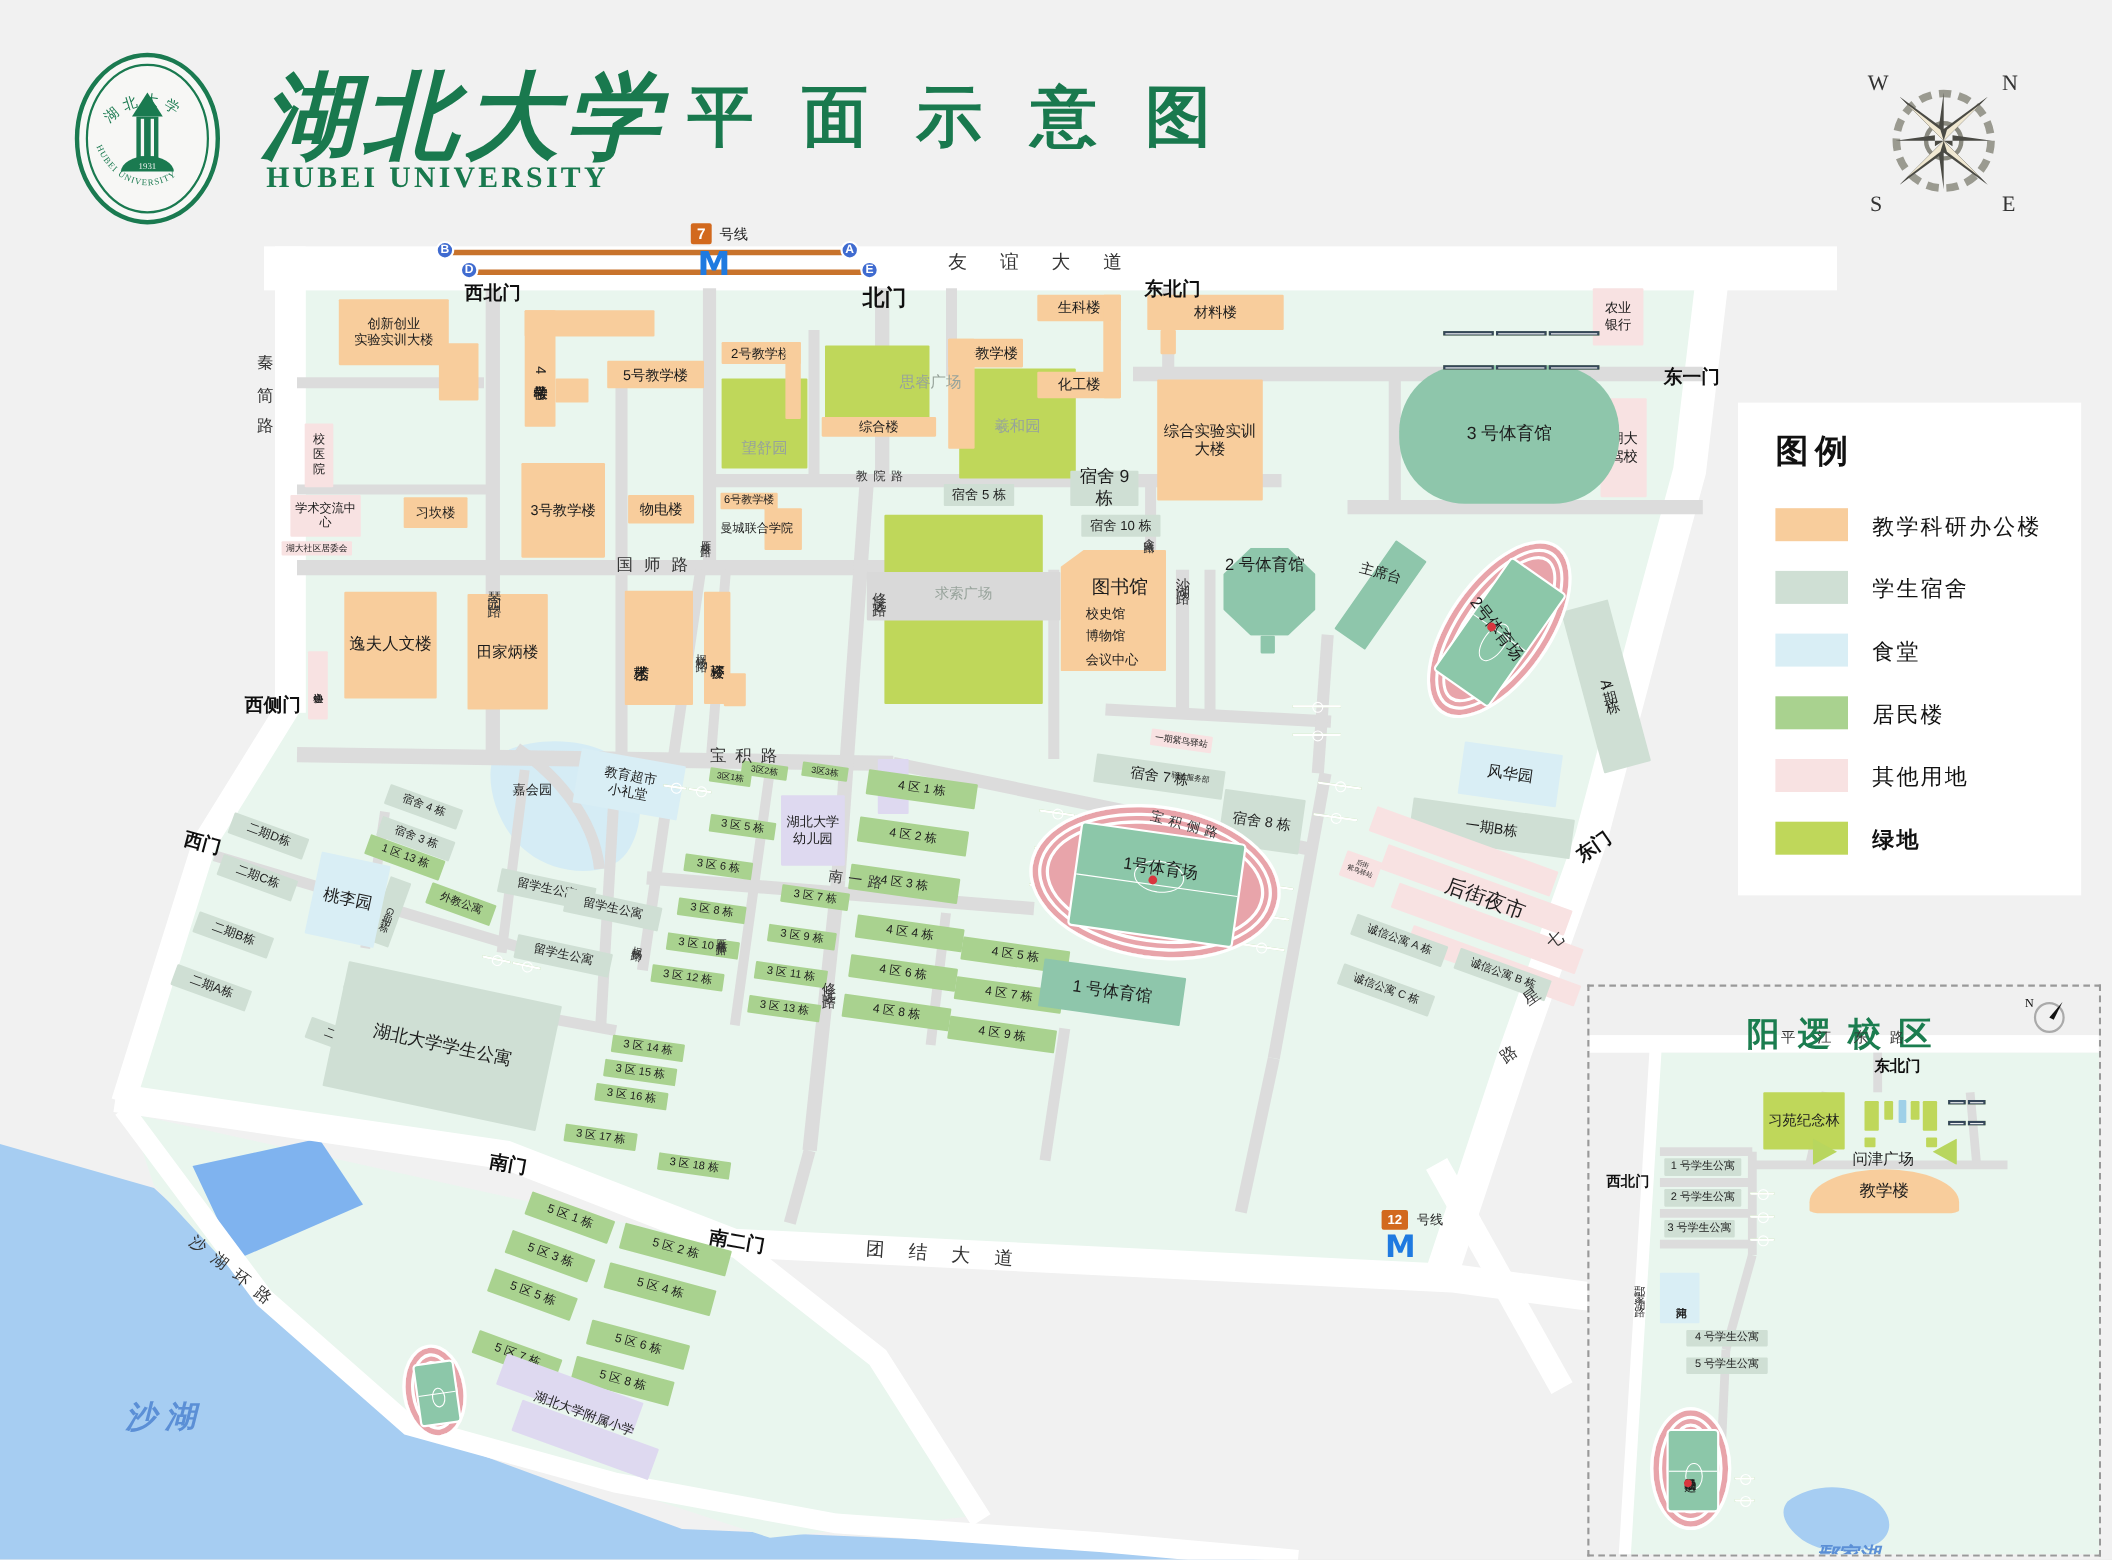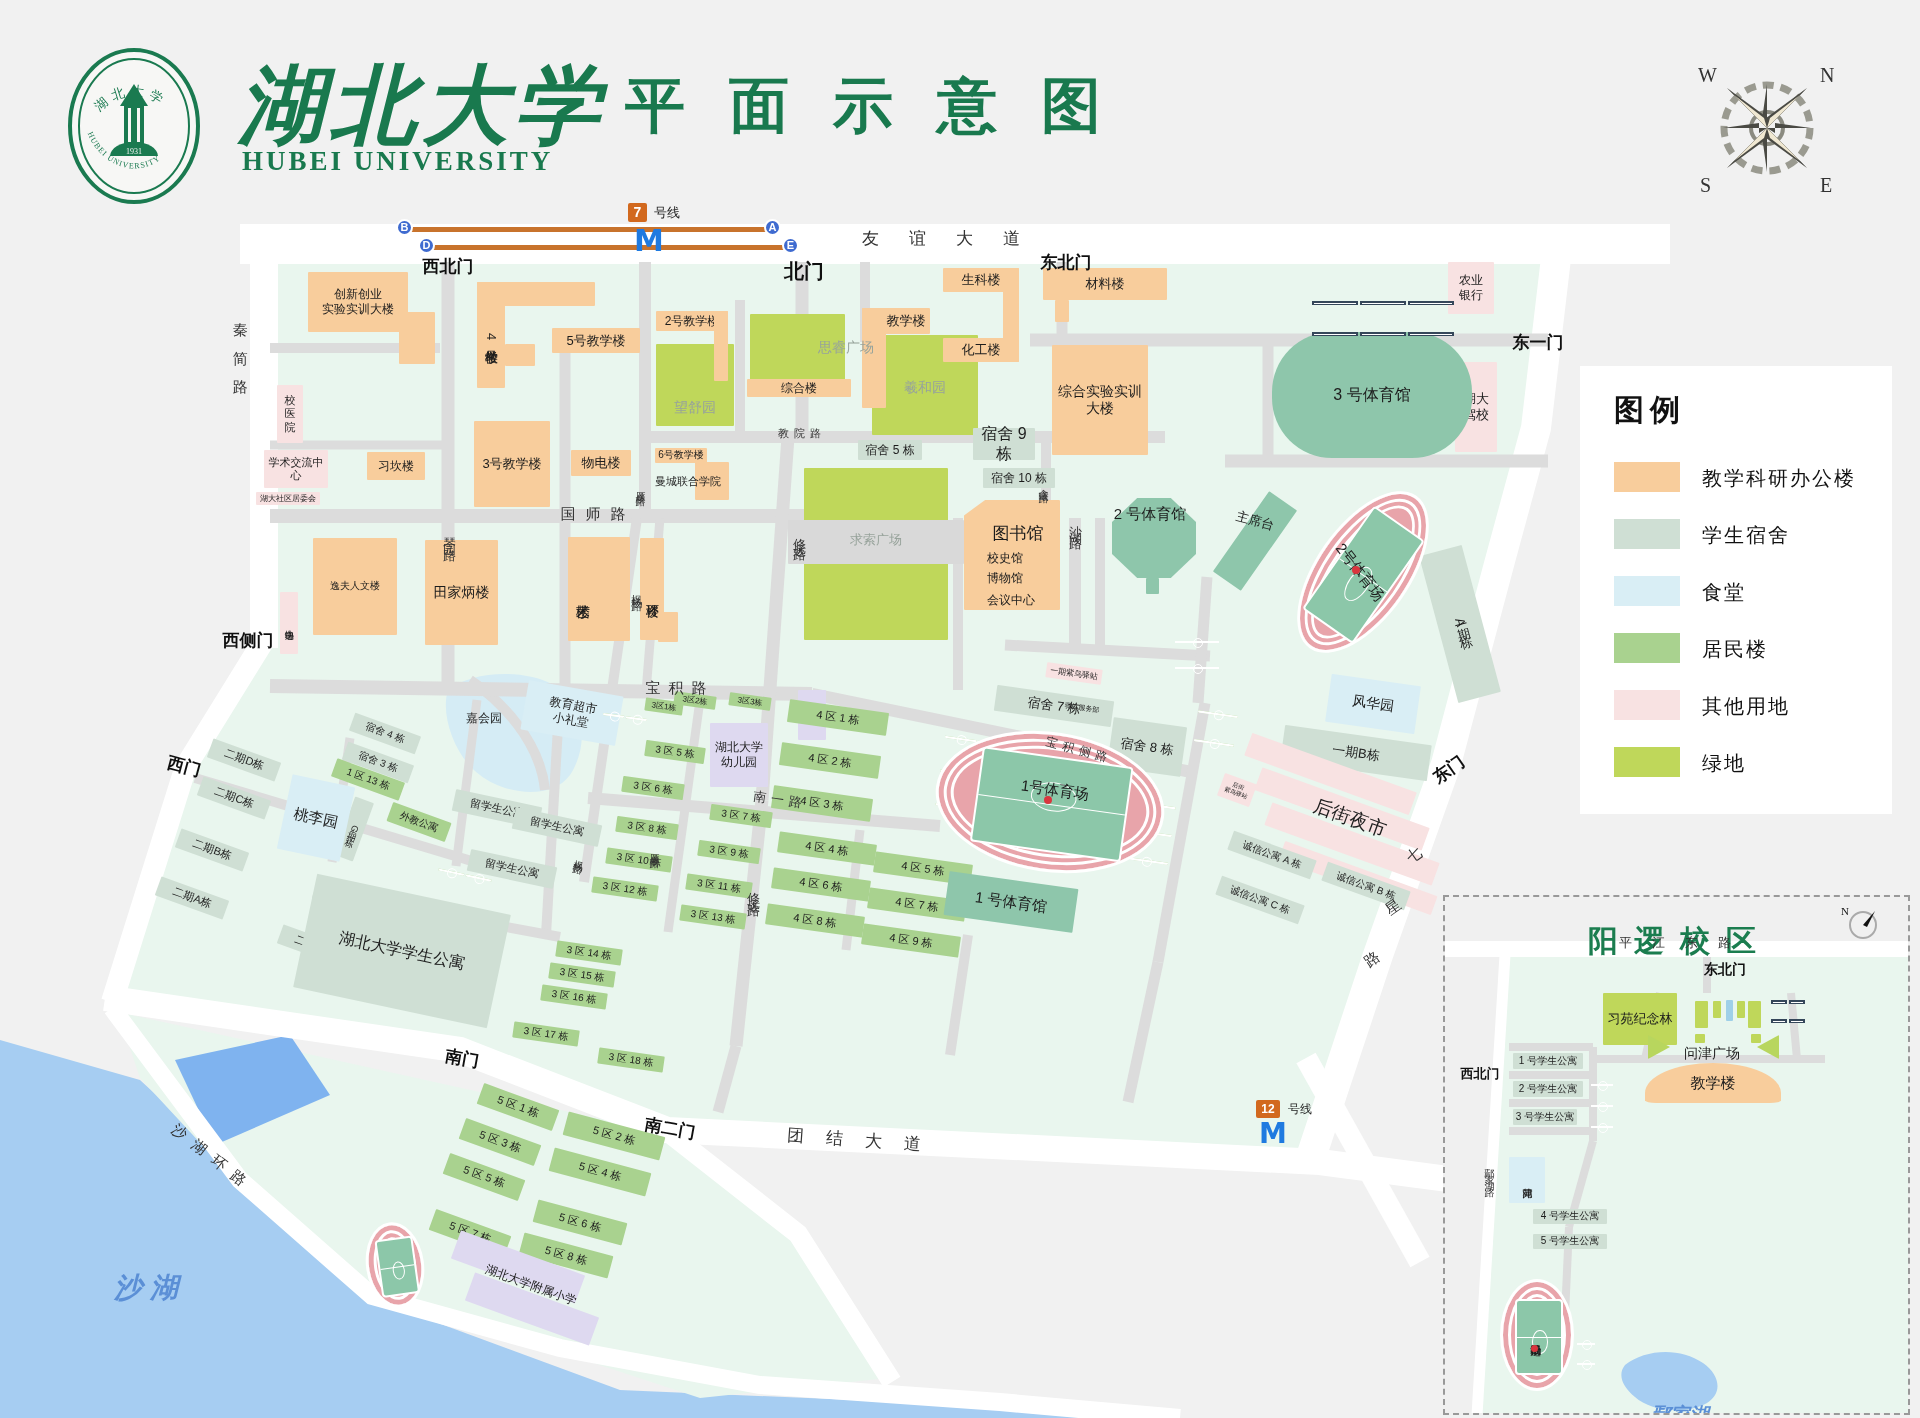--- a/index.html
+++ b/index.html
@@ -205,21 +205,21 @@
       <div class="f teach" style="left: 1003px; top: 268px; width: 16px; height: 94px;"></div>
       <div class="f teach" style="left: 943px; top: 338px; width: 76px; height: 24px; font-size: 13px;">化工楼</div>
       <div class="f teach" style="left: 1043px; top: 268px; width: 124px; height: 32px; font-size: 13px;">材料楼</div>
       <div class="f teach" style="left: 1055px; top: 300px; width: 14px; height: 22px;"></div>
       <div class="f teach" style="left: 1052px; top: 345px; width: 96px; height: 110px; font-size: 14px;">综合实验实训大楼</div>
       <div class="f teach cut" style="left: 964px; top: 500px; width: 96px; height: 110px;"></div>
       <div class="f lbl" style="left: 986px; top: 524px; width: 64px; height: 20px; font-size: 17px;">图书馆</div>
       <div class="f lbl" style="left: 980px; top: 550px; width: 50px; height: 16px; font-size: 12px;">校史馆</div>
       <div class="f lbl" style="left: 980px; top: 570px; width: 50px; height: 16px; font-size: 12px;">博物馆</div>
       <div class="f lbl" style="left: 980px; top: 592px; width: 62px; height: 16px; font-size: 12px;">会议中心</div>
-      <div class="f teach" style="left: 313px; top: 538px; width: 84px; height: 97px; font-size: 10px;">逸夫人文楼</div>
+      <div class="f teach" style="left: 313px; top: 538px; width: 84px; height: 97px; font-size: 15px;">逸夫人文楼</div>
       <div class="f teach" style="left: 425px; top: 540px; width: 73px; height: 105px; font-size: 14px;">田家炳楼</div>
       <div class="f teach" style="left: 568px; top: 537px; width: 62px; height: 104px;"></div>
       <div class="f lbl v" style="left: 572px; top: 552px; width: 22px; height: 84px; font-size: 14px;">艺术楼</div>
       <div class="f teach" style="left: 640px; top: 538px; width: 24px; height: 102px;"></div>
       <div class="f teach" style="left: 658px; top: 612px; width: 20px; height: 30px;"></div>
       <div class="f lbl v" style="left: 641px; top: 552px; width: 22px; height: 84px; font-size: 13px;">资环楼</div>
       <div class="f other" style="left: 277px; top: 385px; width: 26px; height: 58px; font-size: 11px;">校
 医
 院</div>
       <div class="f other" style="left: 264px; top: 450px; width: 64px; height: 38px; font-size: 11px;">学术交流中心</div>
@@ -386,21 +386,21 @@
         <div class="leg-label" style="top: 99px;">教学科研办公楼</div>
         <div class="leg-swatch" style="top: 153px; background: rgb(207, 223, 212);"></div>
         <div class="leg-label" style="top: 156px;">学生宿舍</div>
         <div class="leg-swatch" style="top: 210px; background: rgb(217, 238, 245);"></div>
         <div class="leg-label" style="top: 213px;">食堂</div>
         <div class="leg-swatch" style="top: 267px; background: rgb(169, 210, 143);"></div>
         <div class="leg-label" style="top: 270px;">居民楼</div>
         <div class="leg-swatch" style="top: 324px; background: rgb(248, 226, 226);"></div>
         <div class="leg-label" style="top: 327px;">其他用地</div>
         <div class="leg-swatch" style="top: 381px; background: rgb(191, 215, 90);"></div>
-        <div class="leg-label" style="top: 384px;">绿地</div>
+        <div class="leg-label" style="top: 384px; font-weight: bold;">绿地</div>
       </div>
   </div>
 
   <div id="inset">
     <svg id="inset-bg" width="467" height="520">
       <rect x="0" y="0" width="467" height="520" fill="#f0f0f0"></rect>
       <rect x="0" y="44" width="467" height="16" fill="#ffffff"></rect>
       <polygon points="62,60 467,60 467,518 34,518" fill="#e9f6ee"></polygon>
       <line x1="60" y1="58" x2="32" y2="518" stroke="#ffffff" stroke-width="11"></line>
       <path d="M 180,468 C 200,452 235,450 258,466 C 275,478 278,496 262,506 C 240,518 205,514 190,500 C 178,490 172,478 180,468 Z" fill="#a6cdf2"></path>

